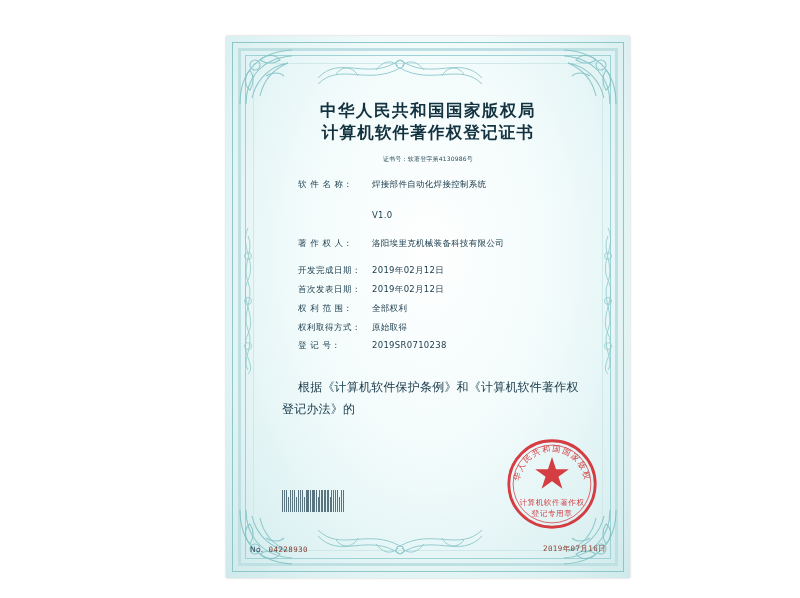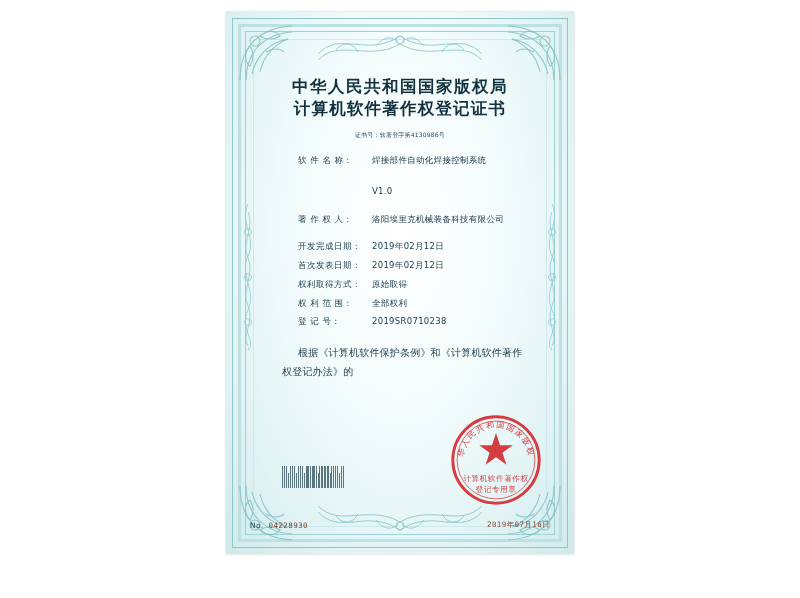--- a/index.html
+++ b/index.html
@@ -14,22 +14,22 @@
     position: relative;
     width: 800px;
     height: 598px;
     background: #ffffff;
     overflow: hidden;
   }
   
   .cert {
     position: absolute;
     left: 226px;
-    top: 12px;
-    width: 348px;
+    top: 36px;
+    width: 404px;
     height: 542px;
     background:
       radial-gradient(ellipse at 50% 40%, #ffffff 0%, #f2fbfb 45%, #dff2f3 78%, #cfe9eb 100%);
     box-shadow: 0 0 2px rgba(0,0,0,0.25);
   }
   
   .border-outer {
     position: absolute;
     left: 6px; top: 6px; right: 6px; bottom: 6px;
     border: 1px solid #8fc7c9;
@@ -149,24 +149,24 @@
     flex: 1;
     letter-spacing: 0.3px;
   }
   .row.tight { margin-bottom: 6px; }
   .row .val .sub {
     display: block;
     margin-top: 18px;
   }
   .gap-sm { height: 6px; }
   .statement {
-    margin-top: 16px;
+    margin-top: 24px;
     padding-left: 22px;
     padding-right: 16px;
-    font-size: 10px;
+    font-size: 12px;
     line-height: 1.85;
     color: #17394a;
     letter-spacing: 0.2px;
   }
   .statement .indent { text-indent: 16px; display: block; }
 
   
   .barcode {
     position: absolute;
     left: 56px;
@@ -364,27 +364,27 @@
           <div class="lab">开发完成日期：</div>
           <div class="val">2019年02月12日</div>
         </div>
 
         <div class="row tight">
           <div class="lab">首次发表日期：</div>
           <div class="val">2019年02月12日</div>
         </div>
 
         <div class="row tight">
+          <div class="lab">权 利 范 围：</div>
+          <div class="val">全部权利</div>
+        </div>
+
+        <div class="row tight">
           <div class="lab">权利取得方式：</div>
           <div class="val">原始取得</div>
-        </div>
-
-        <div class="row tight">
-          <div class="lab">权 利 范 围：</div>
-          <div class="val">全部权利</div>
         </div>
 
         <div class="row tight">
           <div class="lab">登 记 号：</div>
           <div class="val">2019SR0710238</div>
         </div>
 
       </div>
 
       <div class="statement">

